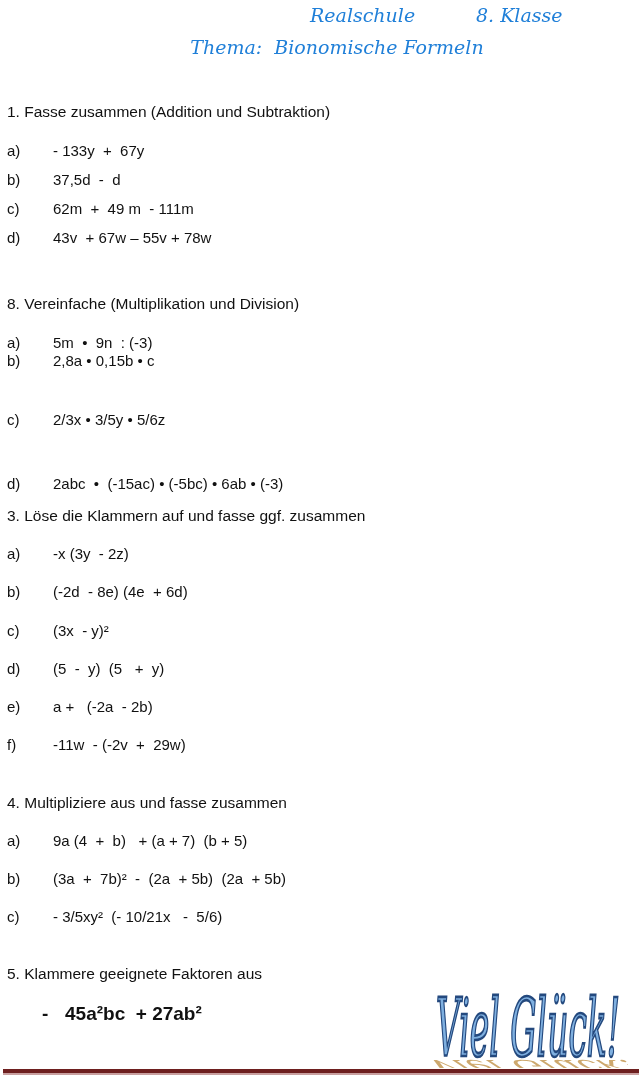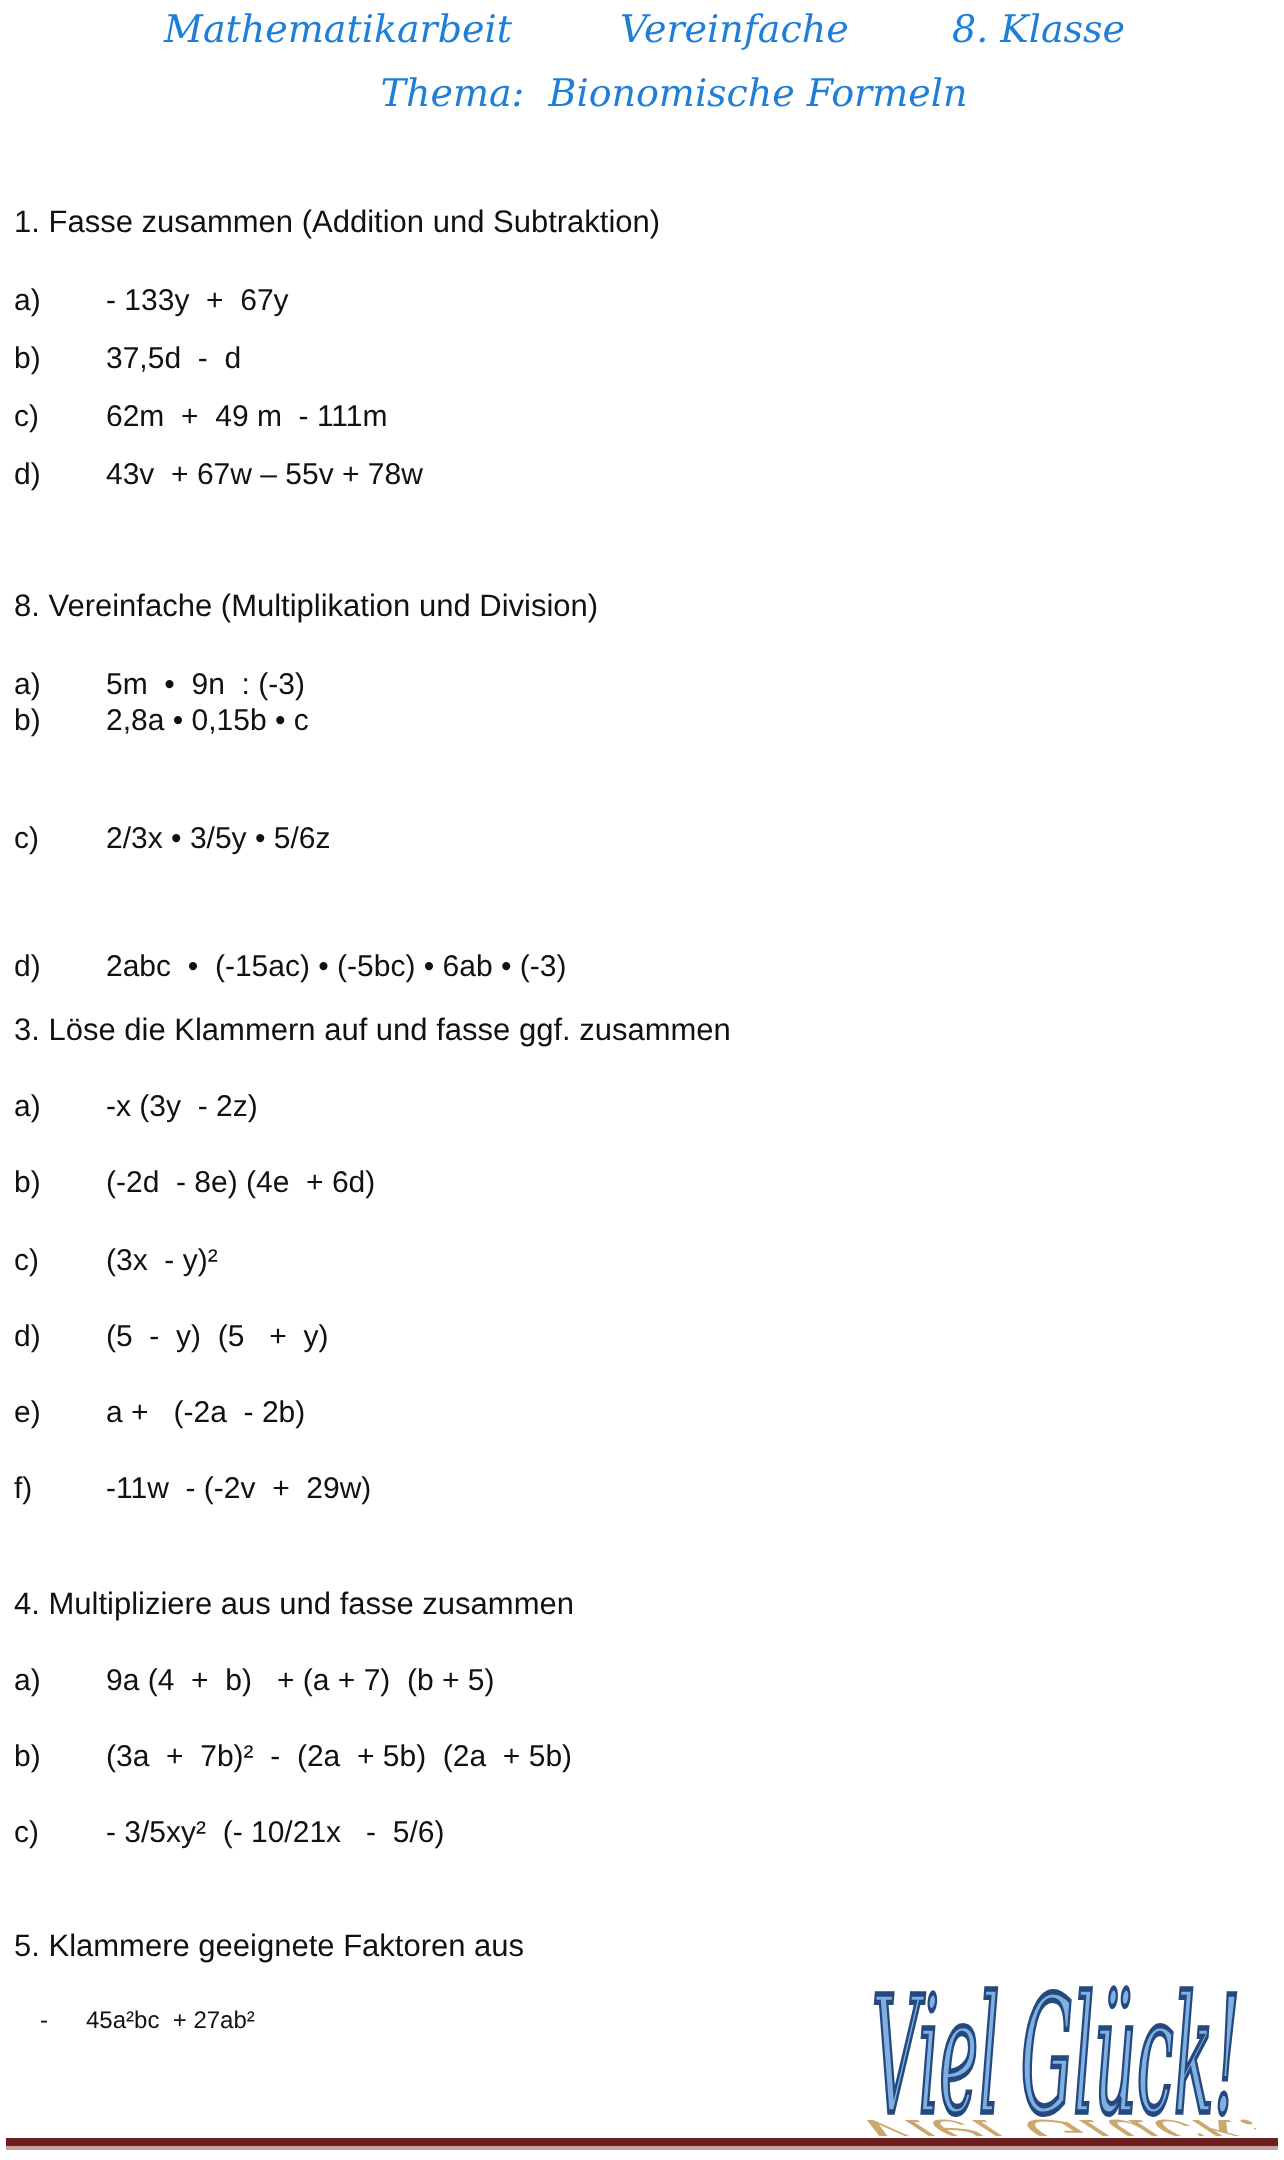--- a/index.html
+++ b/index.html
@@ -8,32 +8,31 @@
     .hdr { position:absolute; left:0; width:642px; color:#1f7fd8;
            font-family:"DejaVu Serif", serif; font-style:italic; font-size:19px; }
     .hdr1 { top:4px; height:26px; }
     .hdr1 span { position:absolute; top:0; white-space:nowrap; }
     .hdr2 { top:36px; text-align:center; padding-left:17px; }
     .hdr2 span { display:inline-block; margin-left:-2px; }
     .sec-title { position:absolute; left:7px; font-weight:normal; font-size:15.5px; white-space:nowrap; }
     .item { position:absolute; left:7px; font-size:15px; white-space:pre; }
     .item .lbl { display:inline-block; width:46px; }
     .item .expr { white-space:pre; }
-    .dash-item { position:absolute; left:20px; font-size:12px; white-space:pre; }
+    .dash-item { position:absolute; left:42px; font-size:19px; white-space:pre;font-weight:bold; }
     .dash-item .lbl { display:inline-block; width:23px; }
     .wordart { position:absolute; left:428px; top:968px; width:200px; height:100px; }
     .footer-line { position:absolute; left:3px; top:1069px; width:636px; height:4px; background:#6e1f1f; }
     .footer-line2 { position:absolute; left:3px; top:1073px; width:636px; height:2px; background:#c9a0a0; }
   </style>
 </head>
 <body>
 
 <div class="hdr hdr1">
-  <span style="left:82px">Mathematikarbeit</span>
-  <span style="left:310px">Vereinfache</span>
+  <span style="left:310px">Realschule</span>
   <span style="left:476px">8. Klasse</span>
 </div>
 <div class="hdr hdr2">
   <span style="white-space:pre">Thema:  Bionomische Formeln</span>
 </div>
 
 <div class="sec-title" style="top:103px">1. Fasse zusammen (Addition und Subtraktion)</div>
 <div class="item" style="top:142px"><span class="lbl">a)</span><span class="expr">- 133y  +  67y</span></div>
 <div class="item" style="top:171px"><span class="lbl">b)</span><span class="expr">37,5d  -  d</span></div>
 <div class="item" style="top:200px"><span class="lbl">c)</span><span class="expr">62m  +  49 m  - 111m</span></div>

